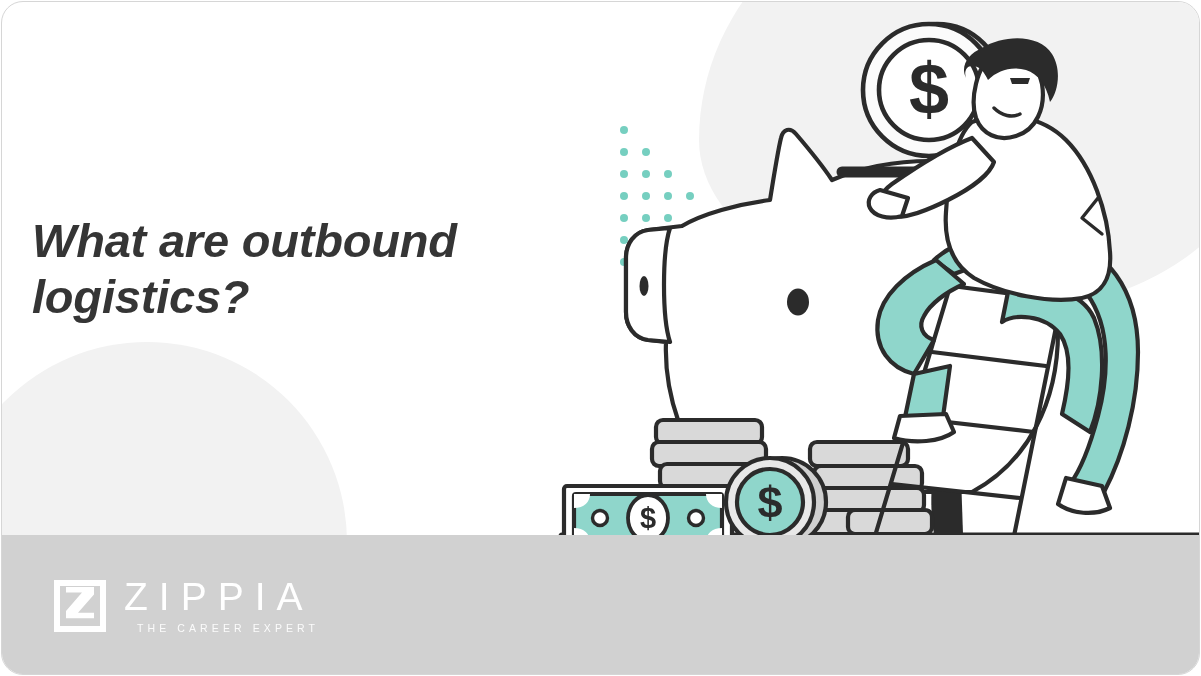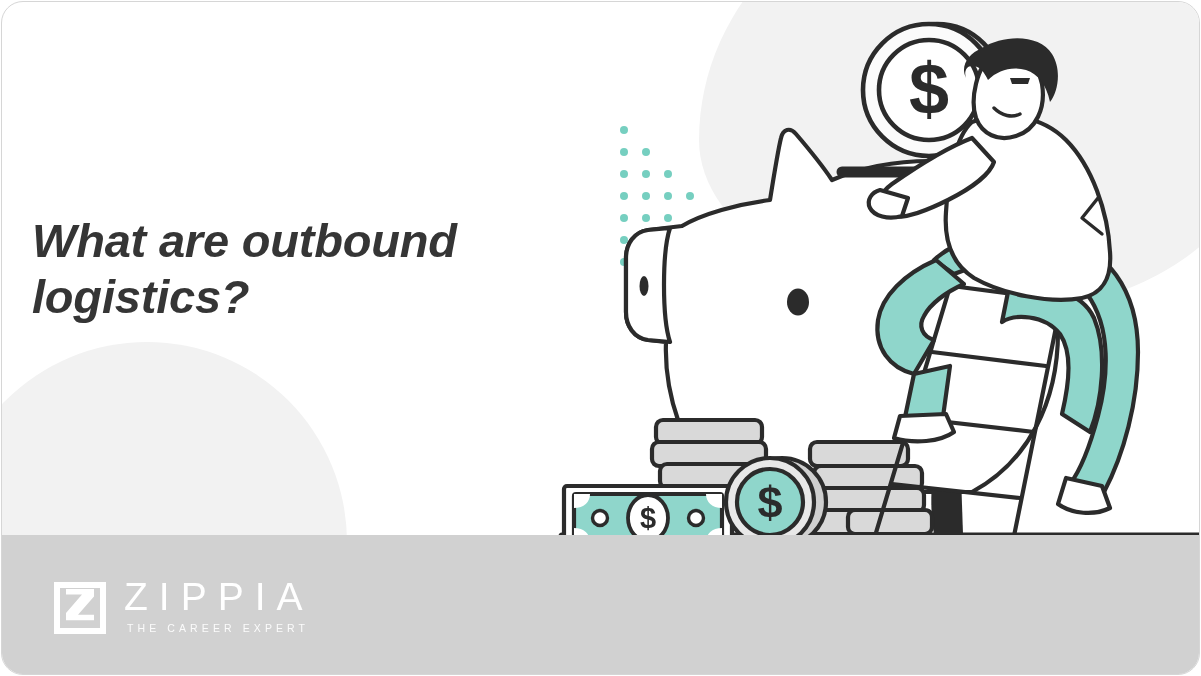--- a/index.html
+++ b/index.html
@@ -68,39 +68,39 @@
     font-style: italic;
     color: #353535;
     letter-spacing: -0.2px;
   }
   
   .logo-wrap {
     position: absolute;
     left: 52px;
     top: 575px;
     display: flex;
-    align-items: flex-end;
+    align-items: center;
     gap: 18px;
   }
   .logo-mark { width: 52px; height: 52px; display:block; }
   .logo-textblock { display: flex; flex-direction: column; }
   .logo-word {
     font-size: 39px;
     letter-spacing: 11px;
     color: #ffffff;
     line-height: 1;
     font-weight: 400;
   }
   .logo-tag {
     font-size: 10.5px;
     letter-spacing: 4.1px;
     color: #ffffff;
     opacity: 0.92;
     margin-top: 6px;
-    margin-left: 3px;
+    margin-left: 13px;
   }
   
   .illo {
     position: absolute;
     left: 540px;
     top: 20px;
     width: 670px;
     height: 545px;
   }
   .illo svg { display: block; width: 100%; height: 100%; overflow: visible; }

